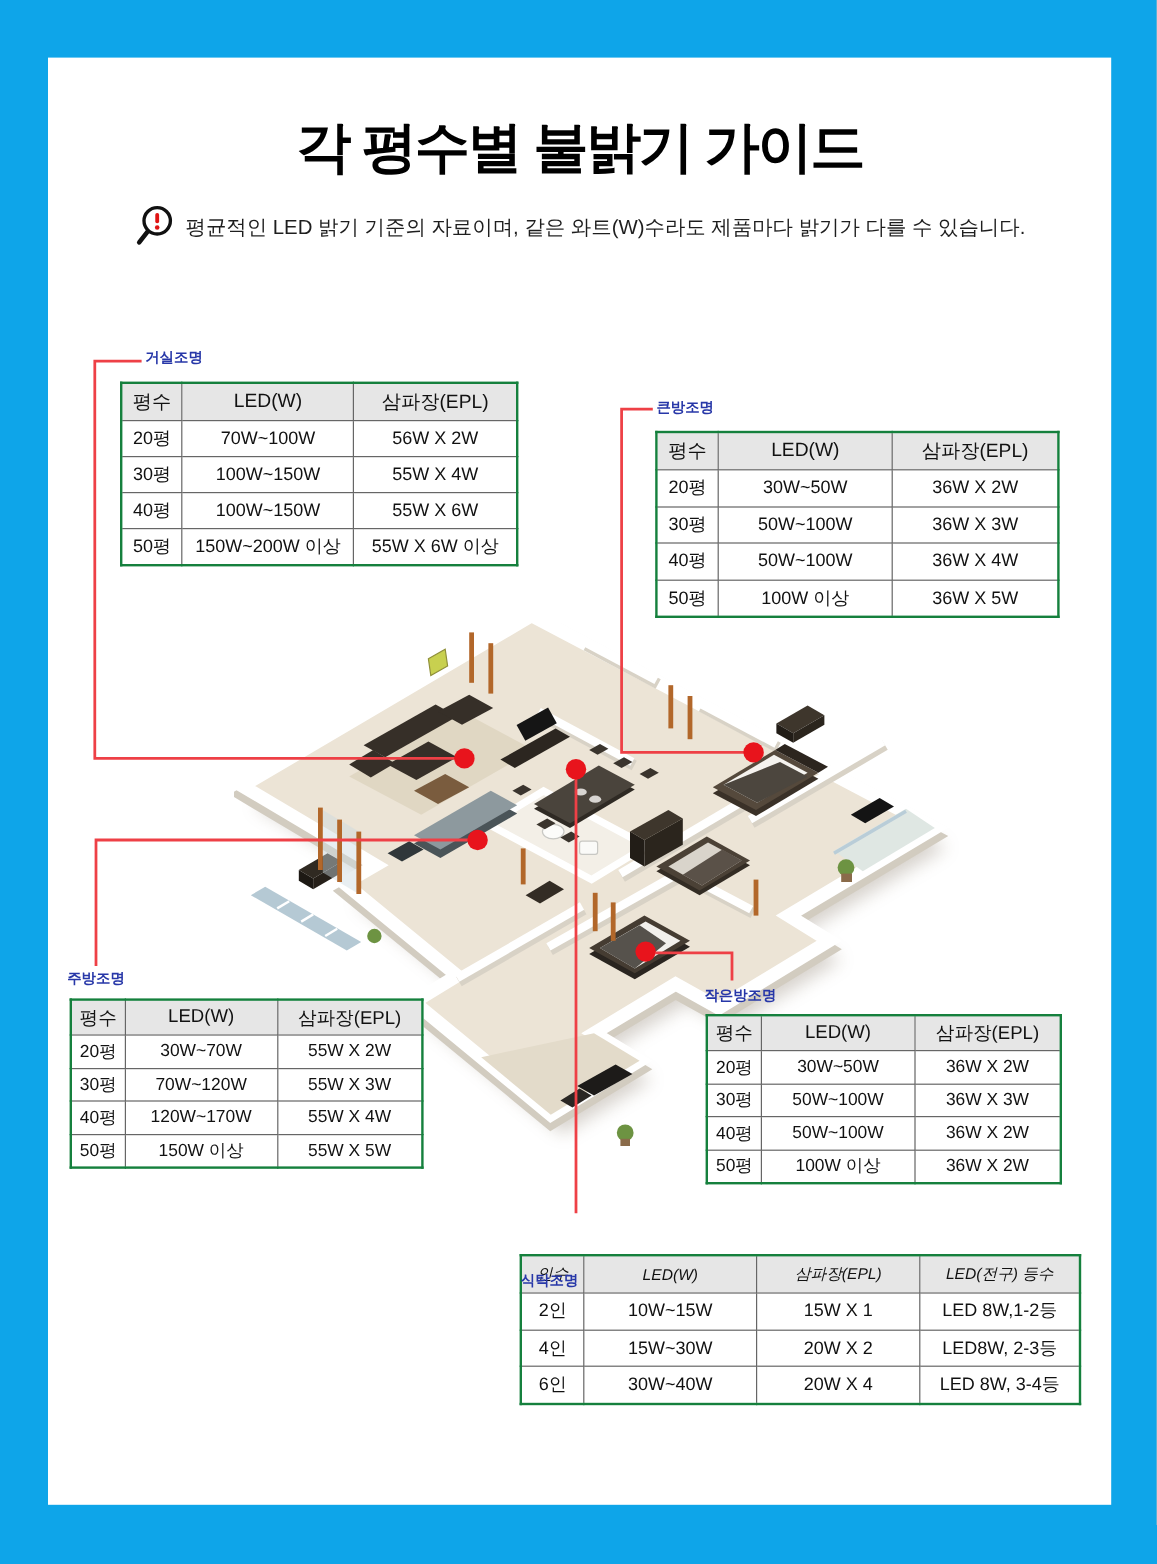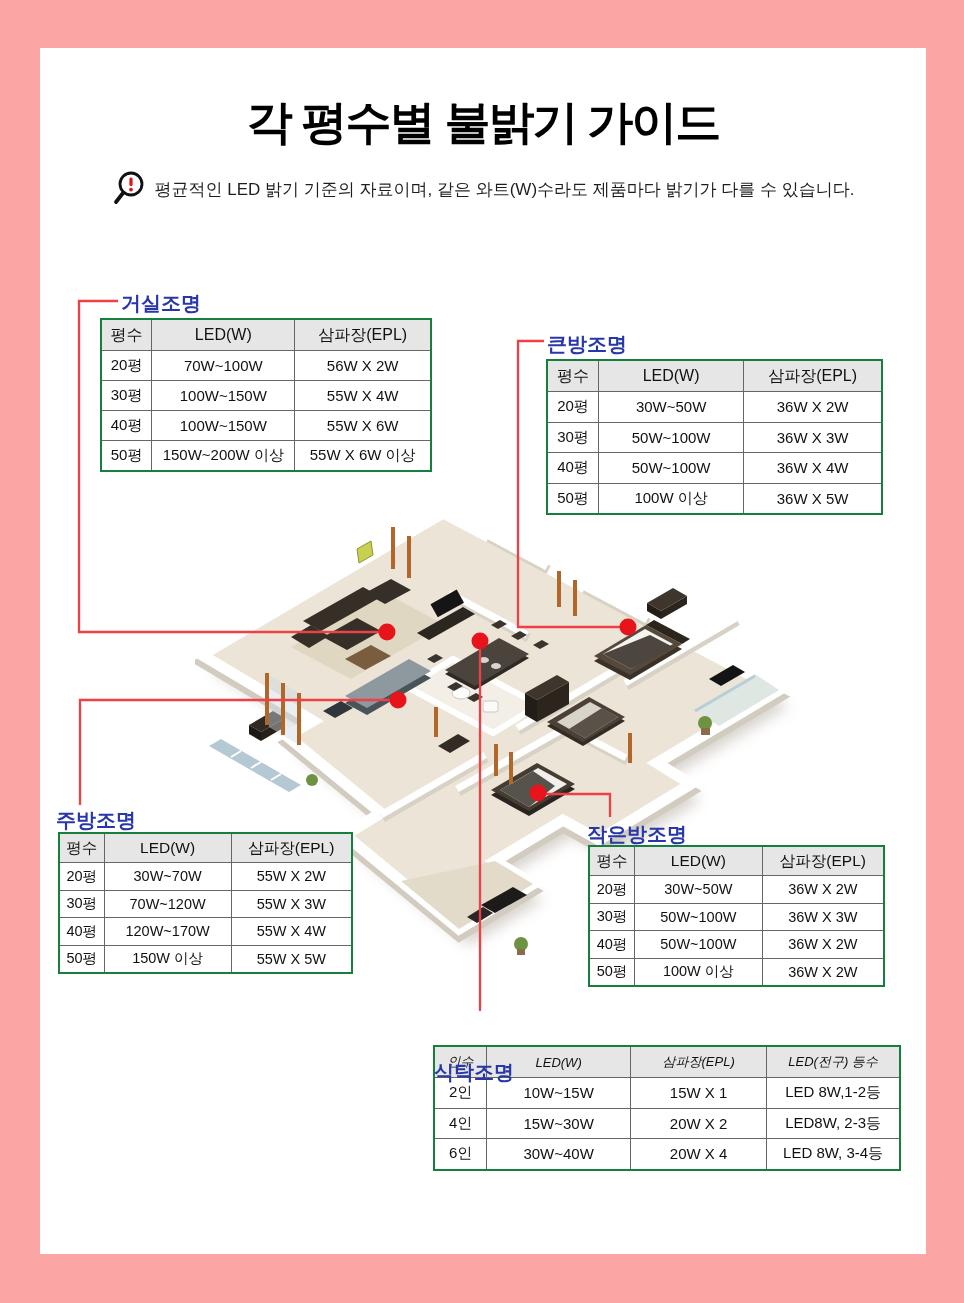--- a/index.html
+++ b/index.html
@@ -1,24 +1,24 @@
 <!DOCTYPE html>
 <html><head>
 <meta charset="utf-8">
 <style>
   html,body{margin:0;padding:0;background:#ddc9b6;}
-  .page{position:relative;width:964px;height:1303px;background:#fca5a5;overflow:hidden;
+  .page{position:relative;width:964px;height:1303px;background:#0ea5e9;overflow:hidden;
         font-family:"Liberation Sans",sans-serif;}
   .sheet{position:absolute;left:40px;top:48px;width:886px;height:1206px;background:#ffffff;}
   .title{position:absolute;left:40px;top:92px;width:886px;text-align:center;
          font-size:46px;font-weight:800;color:#000;letter-spacing:-2px;}
   .notice{position:absolute;left:40px;top:170px;width:886px;display:flex;
           align-items:center;justify-content:center;gap:9px;}
   .notice-text{font-size:17px;color:#1e1e1e;}
-  .sec-label{position:absolute;font-size:20px;font-weight:bold;color:#2737a8;z-index:30;}
+  .sec-label{position:absolute;font-size:12px;font-weight:bold;color:#2737a8;z-index:30;}
   table.dtable{position:absolute;border-collapse:collapse;table-layout:fixed;background:#fff;
                border:2px solid #15803d;z-index:20;}
   .dtable td{border:1px solid #666;text-align:center;padding:0;color:#111;
              white-space:nowrap;overflow:hidden;}
   .dtable thead td{background:#e6e6e6;}
   
   #t-living{left:100px;top:318px;width:332px;}
   #t-living td{height:29px;font-size:15px;} #t-living thead td{height:30px;font-size:16px;}
   
   #t-bigroom{left:546px;top:359px;width:337px;}

